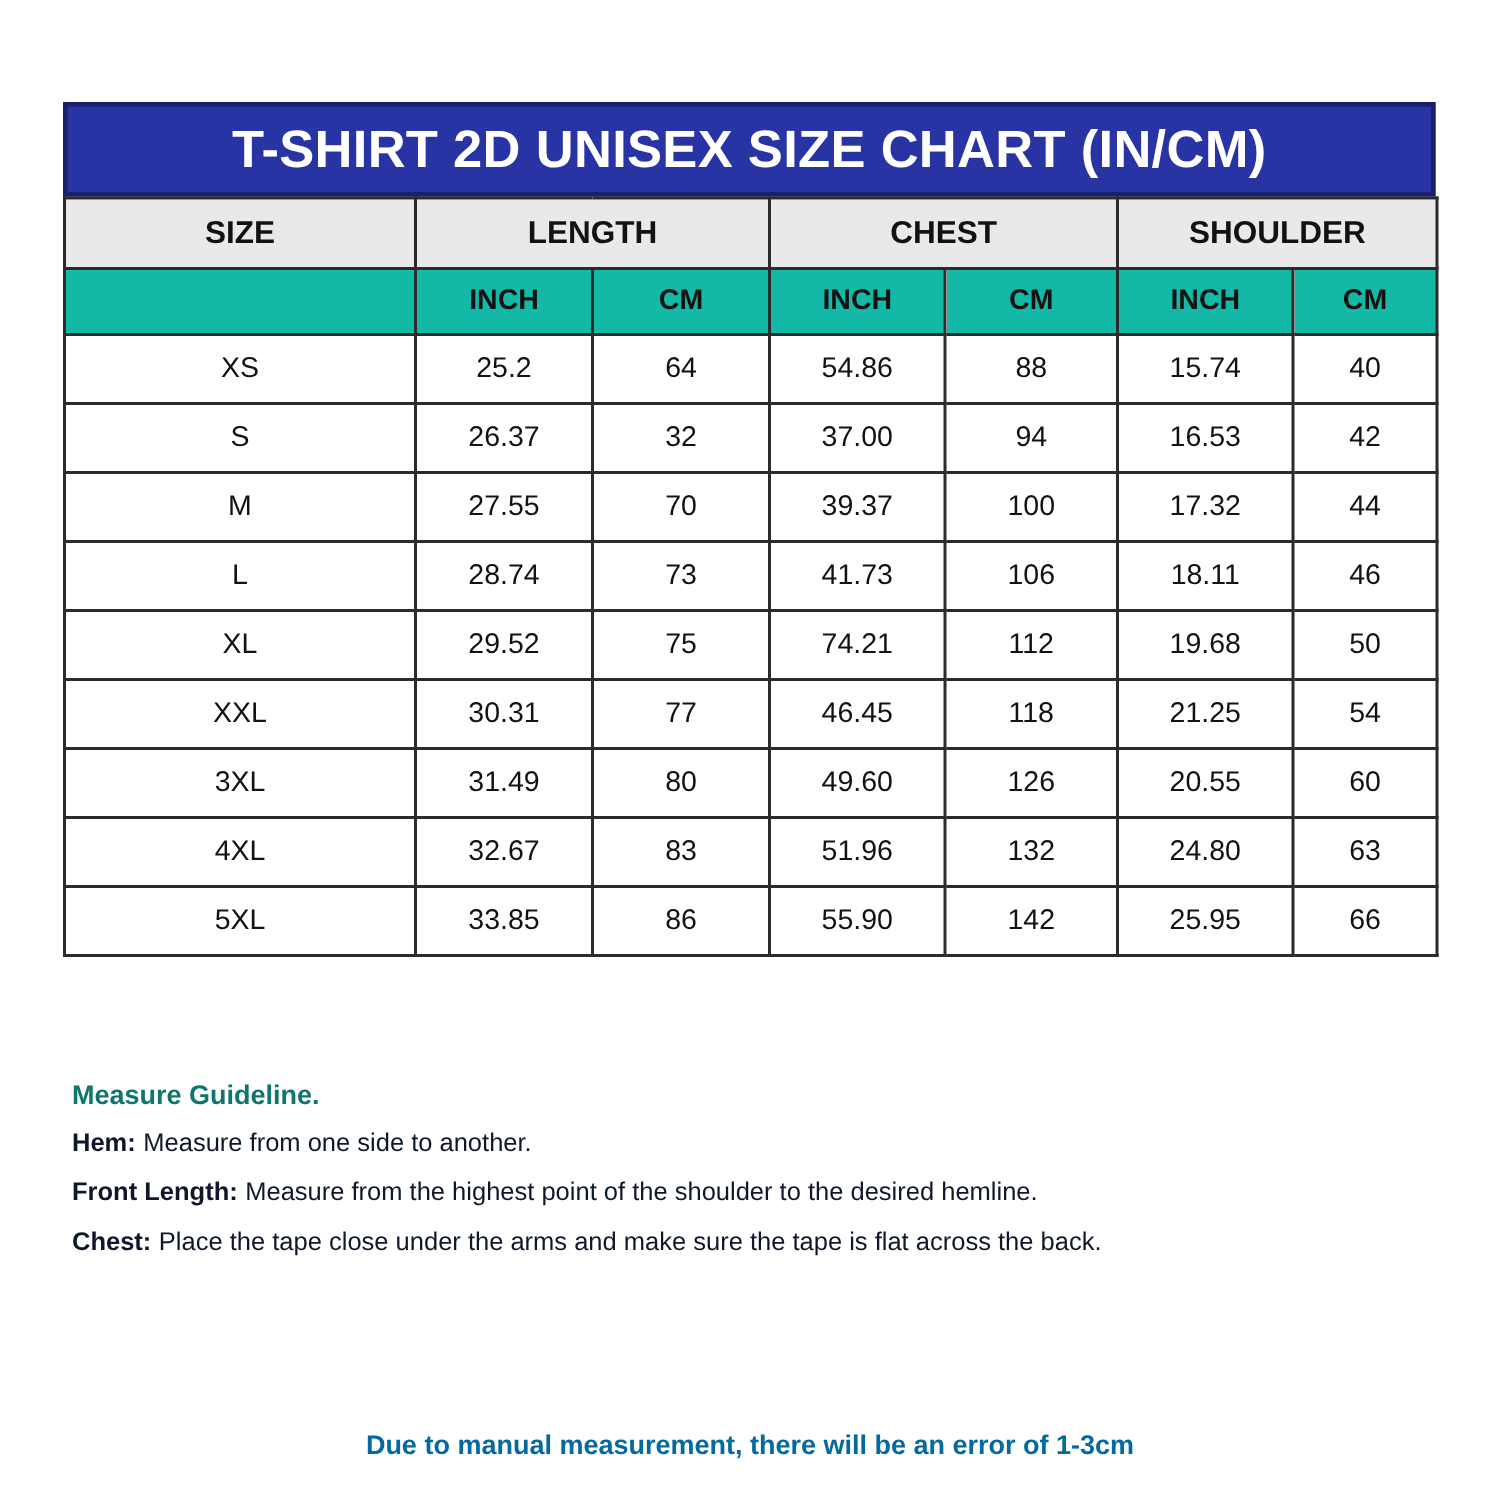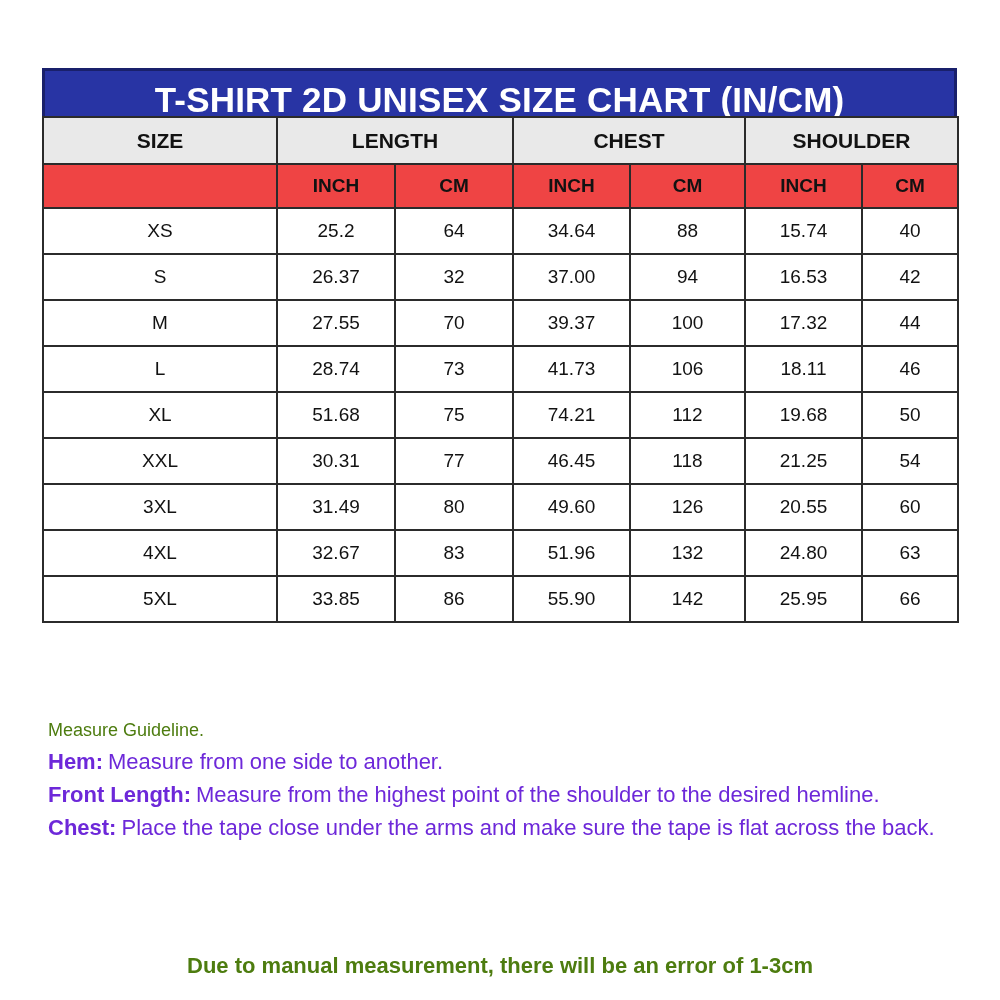--- a/index.html
+++ b/index.html
@@ -9,37 +9,37 @@
     font-family:"Liberation Sans", sans-serif; overflow:hidden;
   }
   .banner {
     position:absolute; left:42px; top:68px; width:915px; height:63px;
     background:#2834A4; border:3px solid #19206B;
     display:flex; align-items:center; justify-content:center;
     color:#ffffff; font-size:35px; font-weight:bold; white-space:nowrap;
     letter-spacing:0.2px;
   }
   table.size-table {
-    position:absolute; left:42px; top:116px; width:915px;
+    position:absolute; left:42px; top:131px; width:915px;
     border-collapse:collapse; table-layout:fixed;
   }
   .size-table th, .size-table td {
     border:2px solid #2b2b2b; text-align:center; vertical-align:middle;
     color:#121212; padding:0; overflow:hidden; white-space:nowrap;
   }
   .group-row th { height:47px; background:#e9e9e9; font-size:21px; font-weight:bold; }
-  .unit-row th  { height:44px; background:#ef4444; font-size:19px; font-weight:bold; }
+  .unit-row th  { height:44px; background:#14b8a6; font-size:19px; font-weight:bold; }
   .data-row td  { height:46px; font-size:19px; font-weight:normal; background:#ffffff; }
   .guideline { position:absolute; left:48px; top:720px; width:900px; }
-  .guideline-title { color:#4d7c0f; font-weight:normal; font-size:18px; margin-bottom:11px; }
-  .guideline-line { font-size:22px; color:#6d28d9; margin-bottom:13px; line-height:20px; }
+  .guideline-title { color:#0f766e; font-weight:bold; font-size:18px; margin-bottom:11px; }
+  .guideline-line { font-size:17px; color:#0f172a; margin-bottom:13px; line-height:20px; }
   .guideline-label { font-weight:bold; margin-right:5px; }
   .note {
     position:absolute; left:0; top:953px; width:100%; text-align:center;
-    color:#4d7c0f; font-weight:bold; font-size:22px;
+    color:#0369a1; font-weight:bold; font-size:18px;
   }
 </style>
 </head>
 <body>
 
 <div class="sheet">
 
   <div class="banner">
     <span>T-SHIRT 2D UNISEX SIZE CHART (IN/CM)</span>
   </div>
@@ -68,21 +68,21 @@
         <th>INCH</th>
         <th>CM</th>
         <th>INCH</th>
         <th>CM</th>
       </tr>
 
       <tr class="data-row">
         <td>XS</td>
         <td>25.2</td>
         <td>64</td>
-        <td>34.64</td>
+        <td>54.86</td>
         <td>88</td>
         <td>15.74</td>
         <td>40</td>
       </tr>
       <tr class="data-row">
         <td>S</td>
         <td>26.37</td>
         <td>32</td>
         <td>37.00</td>
         <td>94</td>
@@ -102,21 +102,21 @@
         <td>L</td>
         <td>28.74</td>
         <td>73</td>
         <td>41.73</td>
         <td>106</td>
         <td>18.11</td>
         <td>46</td>
       </tr>
       <tr class="data-row">
         <td>XL</td>
-        <td>51.68</td>
+        <td>29.52</td>
         <td>75</td>
         <td>74.21</td>
         <td>112</td>
         <td>19.68</td>
         <td>50</td>
       </tr>
       <tr class="data-row">
         <td>XXL</td>
         <td>30.31</td>
         <td>77</td>

